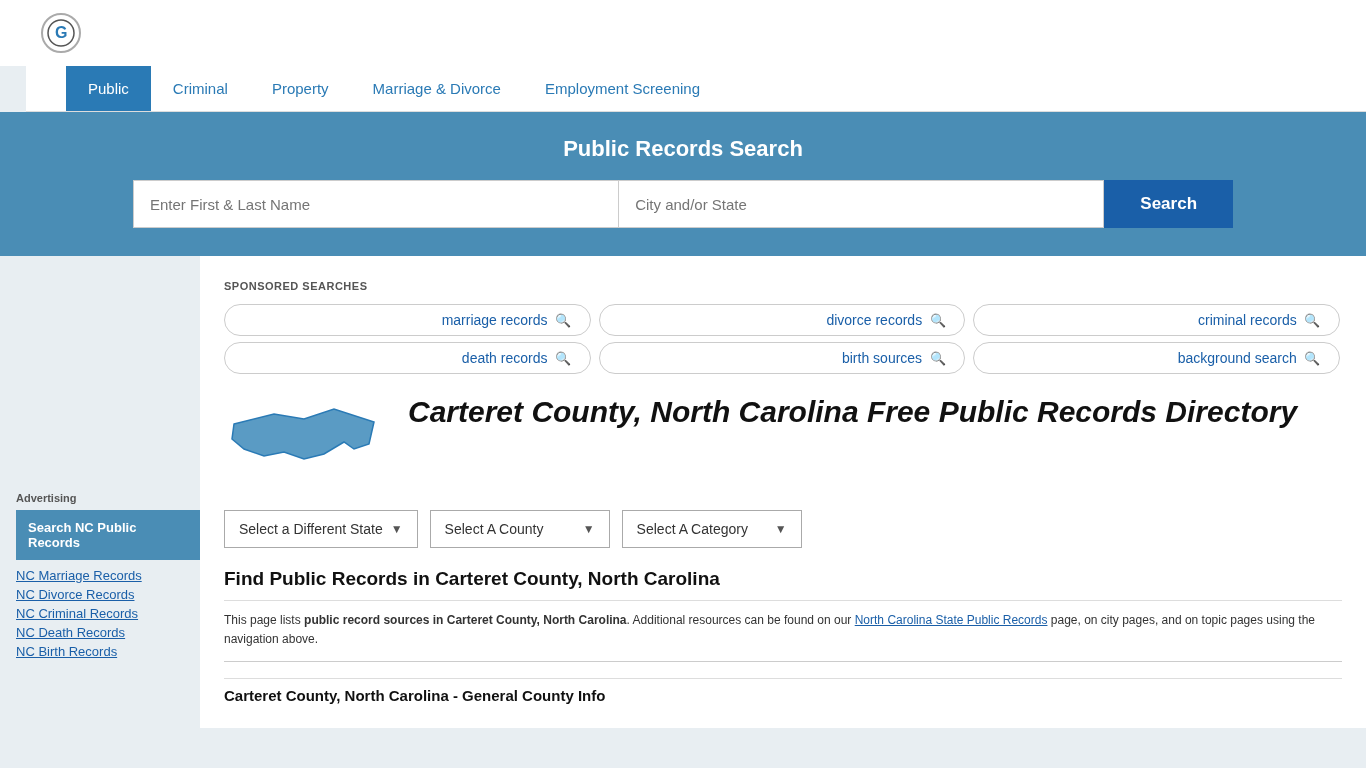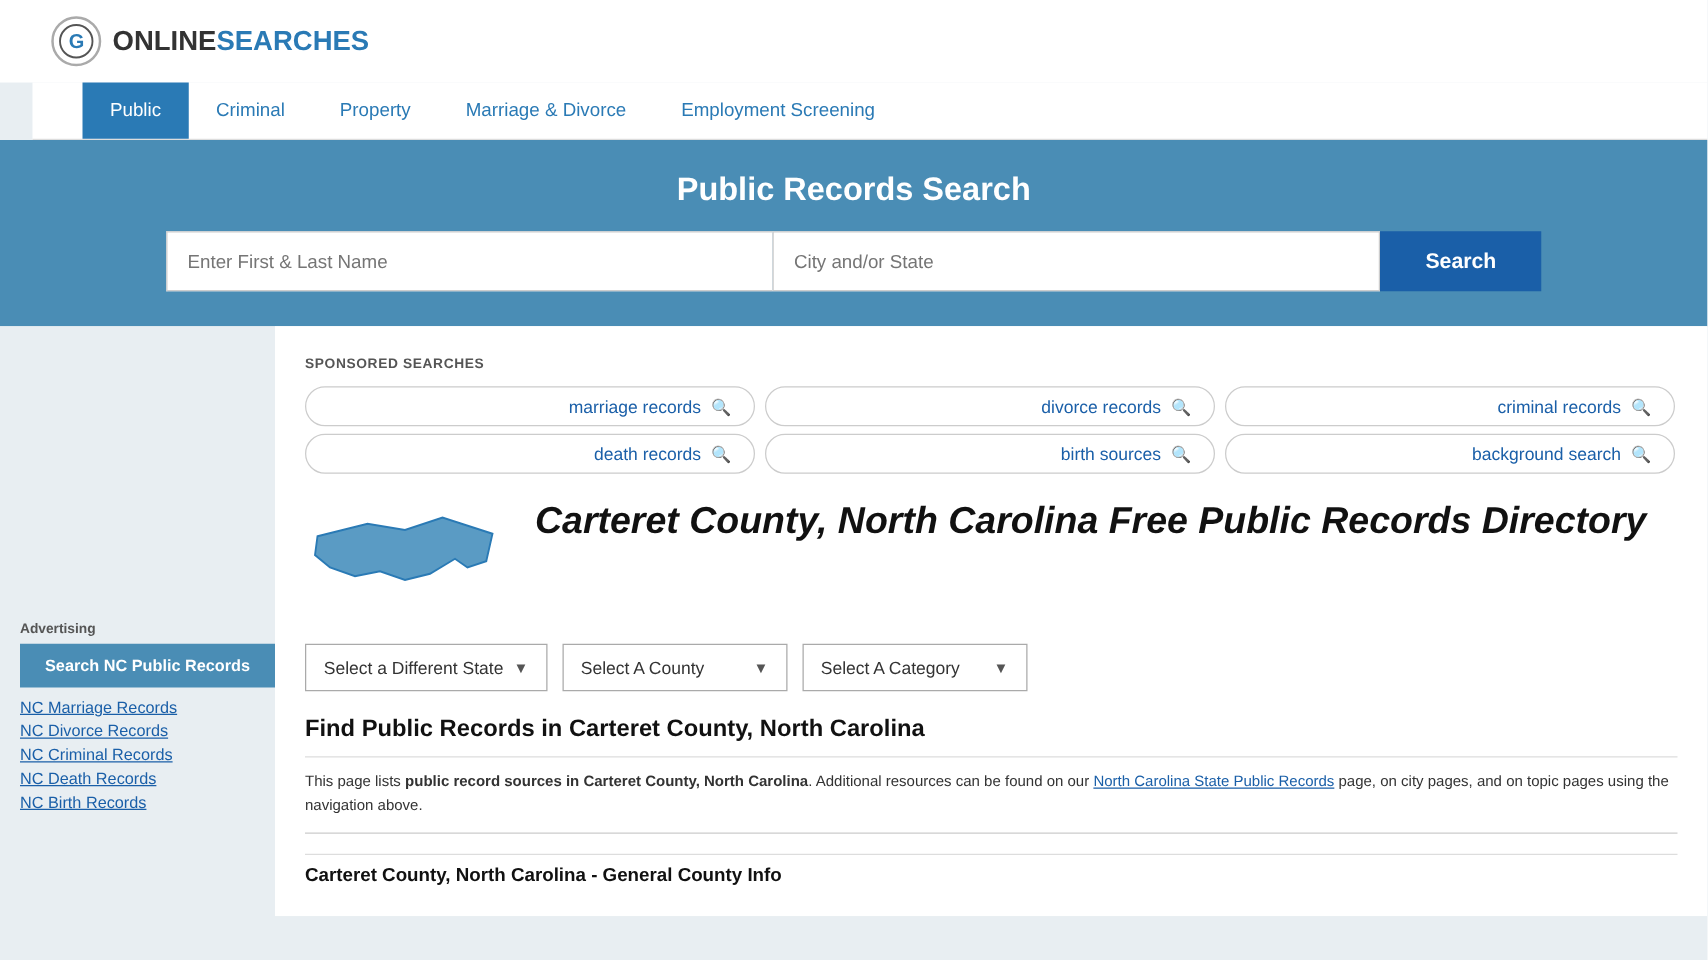--- a/index.html
+++ b/index.html
@@ -13,33 +13,33 @@
     .logo-online { color: #333; }
     .logo-searches { color: #2a7ab5; }
 
     
     .nav { background: #fff; display: flex; align-items: center; padding: 0 40px; border-bottom: 1px solid #ddd; margin-left: 26px; }
     .nav-item { padding: 14px 22px; font-size: 15px; cursor: pointer; color: #2a7ab5; font-weight: 500; text-decoration: none; display: block; }
     .nav-item.active { background: #2a7ab5; color: #fff; }
 
     
     .search-banner { background: #4a8db5; padding: 24px 40px 28px; }
-    .search-banner-title { text-align: center; color: #fff; font-size: 26px; font-weight: bold; margin-bottom: 18px; }
+    .search-banner-title { text-align: center; color: #fff; font-size: 22px; font-weight: bold; margin-bottom: 18px; }
     .search-form { display: flex; gap: 0; max-width: 1100px; margin: 0 auto; }
     .search-input { flex: 1; padding: 14px 16px; font-size: 15px; border: 1px solid #ccc; color: #999; outline: none; }
     .search-input:first-child { border-right: none; }
     .search-btn { background: #1a5fa8; color: #fff; border: none; padding: 14px 36px; font-size: 17px; font-weight: bold; cursor: pointer; white-space: nowrap; }
 
     
     .main { display: flex; padding: 0; background: #e8eef2; }
 
     
-    .sidebar { width: 220px; flex-shrink: 0; padding: 16px 0 16px 16px; }
+    .sidebar { width: 200px; flex-shrink: 0; padding: 16px 0 16px 16px; }
     .sidebar-ad-label { font-size: 11px; color: #555; margin-bottom: 6px; font-weight: bold; }
-    .sidebar-ad-item { background: #4a8db5; color: #fff; padding: 10px 12px; font-size: 13px; font-weight: bold; margin-bottom: 2px; cursor: pointer; text-align: center; }
+    .sidebar-ad-item { background: #4a8db5; color: #fff; padding: 10px 12px; font-size: 13px; font-weight: bold; margin-bottom: 2px; cursor: pointer; }
     .sidebar-links { margin-top: 8px; }
     .sidebar-link { display: block; color: #1a5fa8; font-size: 13px; text-decoration: underline; margin-bottom: 4px; cursor: pointer; }
 
     
     .content { flex: 1; padding: 12px 24px 24px; background: #fff; margin: 0; }
 
     
     .sponsored-label { font-size: 11px; color: #555; font-weight: bold; margin-bottom: 8px; padding: 12px 0 4px; text-transform: uppercase; letter-spacing: 0.5px; }
     .search-tags { display: flex; gap: 8px; flex-wrap: wrap; margin-bottom: 6px; }
     .search-tag { border: 1px solid #ccc; border-radius: 20px; padding: 7px 18px; color: #1a5fa8; font-size: 14px; display: flex; align-items: center; gap: 8px; background: #fff; cursor: pointer; flex: 0 0 calc(33.333% - 6px); justify-content: flex-end; }
@@ -69,23 +69,20 @@
 </head>
 <body>
 
 <div class="header">
   <div class="logo-container">
     <svg class="logo-icon" viewBox="0 0 42 42" xmlns="http://www.w3.org/2000/svg">
       <circle cx="21" cy="21" r="19" fill="none" stroke="#aaa" stroke-width="2"></circle>
       <path d="M21 8 A13 13 0 0 1 34 21 A13 13 0 0 1 21 34 A13 13 0 0 1 8 21 A13 13 0 0 1 21 8 Z" fill="none" stroke="#555" stroke-width="1.5"></path>
       <text x="15" y="26" font-size="16" font-weight="bold" fill="#2a7ab5">G</text>
     </svg>
-    <div class="logo-text">
-      <span class="logo-online">ONLINE</span><span class="logo-searches">SEARCHES</span>
-    </div>
   </div>
 </div>
 
 <nav class="nav">
   <a class="nav-item active">Public</a>
   <a class="nav-item">Criminal</a>
   <a class="nav-item">Property</a>
   <a class="nav-item">Marriage &amp; Divorce</a>
   <a class="nav-item">Employment Screening</a>
 </nav>

